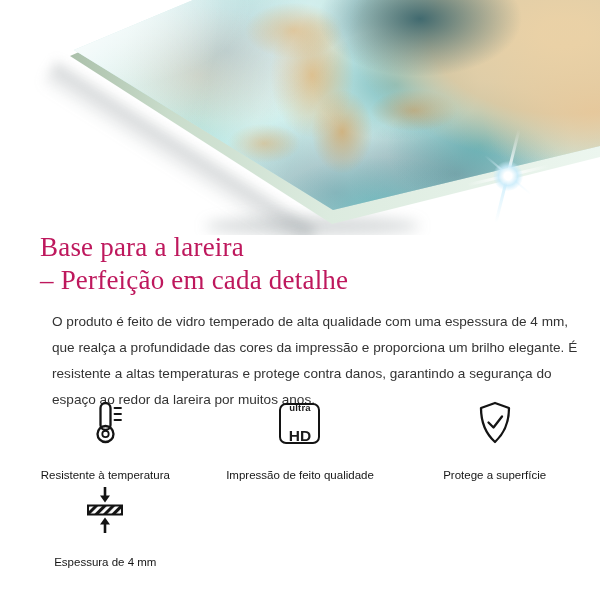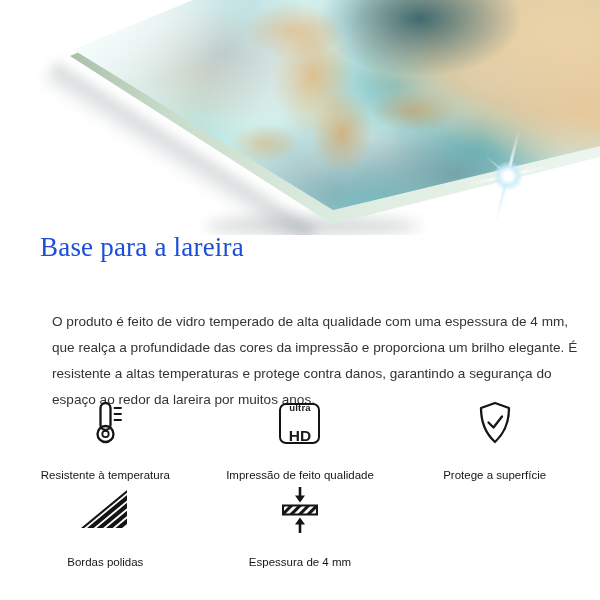--- a/index.html
+++ b/index.html
@@ -50,21 +50,21 @@
     transform:rotate(-13deg);}
   .sparkle .ray-d1{position:absolute;left:18px;top:46px;width:60px;height:2px;
     background:linear-gradient(to right,rgba(255,255,255,0),rgba(225,245,255,.8) 50%,rgba(255,255,255,0));
     transform:rotate(40deg);}
   .sparkle .core{position:absolute;left:33px;top:33px;width:30px;height:30px;border-radius:50%;
     background:radial-gradient(circle,#ffffff 18%,rgba(200,235,250,.85) 45%,rgba(200,235,250,0) 72%);}
 
   
   .heading{position:absolute;left:40px;top:231px;
     font-family:"Liberation Serif","DejaVu Serif",serif;
-    font-size:27px;line-height:33px;font-weight:400;color:#1d4ed8;letter-spacing:.2px;}
+    font-size:27px;line-height:33px;font-weight:400;color:#be185d;letter-spacing:.2px;}
   .desc{position:absolute;left:52px;top:309px;width:534px;
     font-size:13.6px;line-height:26px;color:#333;}
 
   
   .features{position:absolute;left:8px;top:397px;width:584px;
     display:grid;grid-template-columns:repeat(3,1fr);grid-auto-rows:87px;}
   .feature{display:flex;flex-direction:column;align-items:center;justify-content:flex-start;}
   .feature .iconbox{height:52px;display:flex;align-items:center;justify-content:center;}
   .feature .label{margin-top:20px;font-size:11.5px;color:#161616;white-space:nowrap;}
   .uhd{width:37px;height:37px;border:2.5px solid #141414;border-radius:7px;
@@ -87,20 +87,21 @@
     <div class="sparkle">
       <div class="ray-v"></div>
         <div class="ray-h"></div>
         <div class="ray-d1"></div>
         <div class="core"></div>
     </div>
   </div>
 
   <div class="heading">
     <div>Base para a lareira</div>
+    <div>– Perfeição em cada detalhe</div>
   </div>
 
   <div class="desc">O produto é feito de vidro temperado de alta qualidade com uma espessura de 4 mm, que realça a profundidade das cores da impressão e proporciona um brilho elegante. É resistente a altas temperaturas e protege contra danos, garantindo a segurança do espaço ao redor da lareira por muitos anos.</div>
 
   <div class="features">
 
     <div class="feature">
       <div class="iconbox">
         <svg width="44" height="46" viewBox="0 0 44 46">
           <rect class="ln" x="17.5" y="3" width="10" height="27" rx="5"></rect>
@@ -128,39 +129,20 @@
       <div class="iconbox">
         <svg width="44" height="48" viewBox="0 0 44 48">
           <path class="ln" d="M22 4 L36 9 C36 22 33 33 22 43 C11 33 8 22 8 9 Z"></path>
           <path class="ln" d="M15.5 23.5 L20.5 28.5 L29 17.5"></path>
         </svg>
       </div>
       <div class="label">Protege a superfície</div>
     </div>
 
 
-    <div class="feature">
-      <div class="iconbox">
-        <svg width="54" height="46" viewBox="0 0 54 46">
-          <defs>
-              <clipPath id="triclip">
-                <path d="M3 41 L49 41 L49 3 Z"></path>
-              </clipPath>
-            </defs>
-          <g clip-path="url(#triclip)" stroke="#141414" stroke-width="4.2">
-            <line x1="3" y1="41" x2="49" y2="3"></line>
-            <line x1="6.8" y1="45.6" x2="52.8" y2="7.6"></line>
-            <line x1="10.7" y1="50.2" x2="56.7" y2="12.2"></line>
-            <line x1="14.5" y1="54.9" x2="60.5" y2="16.9"></line>
-            <line x1="18.4" y1="59.5" x2="64.4" y2="21.5"></line>
-          </g>
-        </svg>
-      </div>
-      <div class="label">Bordas polidas</div>
-    </div>
 
     <div class="feature">
       <div class="iconbox">
         <svg width="48" height="50" viewBox="0 0 48 50">
           <defs>
             <pattern id="hatch" width="6" height="6" patternUnits="userSpaceOnUse" patternTransform="rotate(45)">
               <rect width="6" height="6" fill="#ffffff"></rect>
               <rect width="3.1" height="6" fill="#141414"></rect>
             </pattern>
           </defs>

